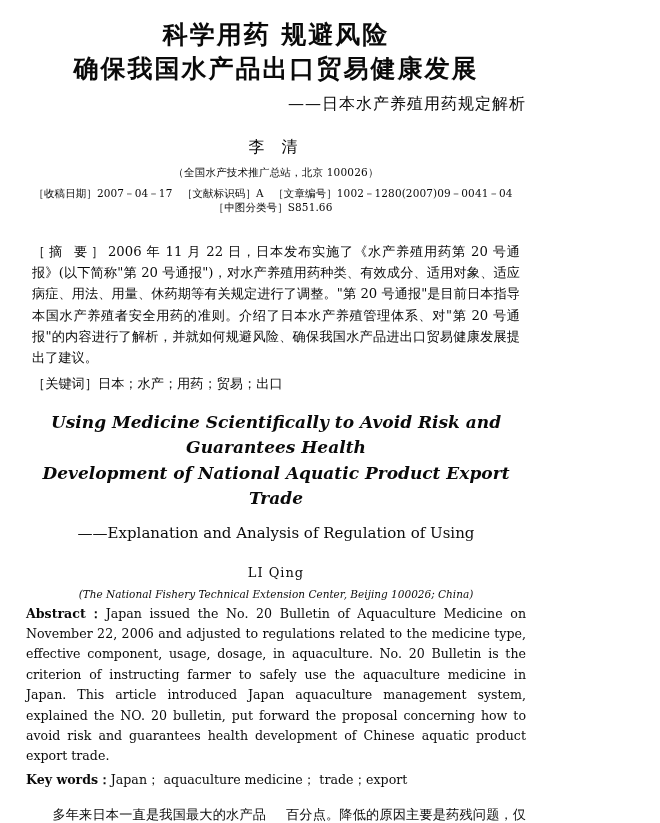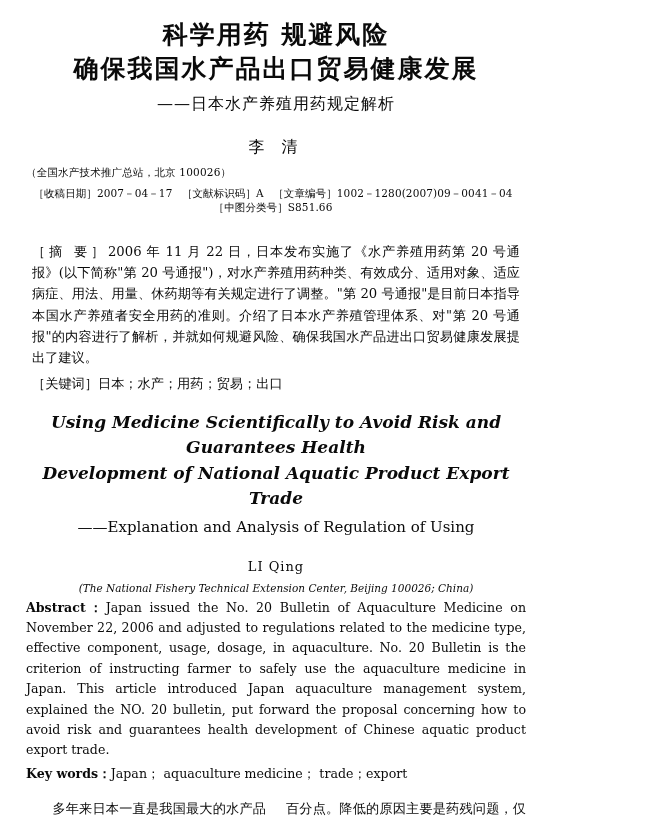--- a/index.html
+++ b/index.html
@@ -30,33 +30,34 @@
     font-weight: bold;
     font-size: 25px;
     line-height: 1.35;
     letter-spacing: 2px;
     margin-top: 8px;
   }
   .cn-title .line2 {
     display: block;
   }
   .cn-subtitle {
-    text-align: center;
+    text-align: right;
     font-size: 16px;
     margin-top: 8px;
     letter-spacing: 1px;
   }
 
   .cn-author {
     text-align: center;
     font-size: 16px;
     margin-top: 22px;
     letter-spacing: 6px;
   }
   .cn-affil {
+    text-align: center;
     font-size: 10.5px;
     margin-top: 8px;
     letter-spacing: 0.2px;
   }
   .meta-line {
     text-align: center;
     font-size: 10.5px;
     margin-top: 7px;
     letter-spacing: 0.1px;
   }
@@ -88,21 +89,21 @@
     font-size: 17px;
     line-height: 1.5;
     margin-top: 16px;
     padding: 0 10px;
     font-style: italic;
   }
   .en-subtitle {
     text-align: center;
     font-size: 15px;
     line-height: 1.45;
-    margin-top: 5px;
+    margin-top: 11px;
     padding: 0 20px;
   }
   .en-author {
     text-align: center;
     font-size: 13px;
     margin-top: 20px;
     letter-spacing: 1px;
   }
   .en-affil {
     text-align: center;

